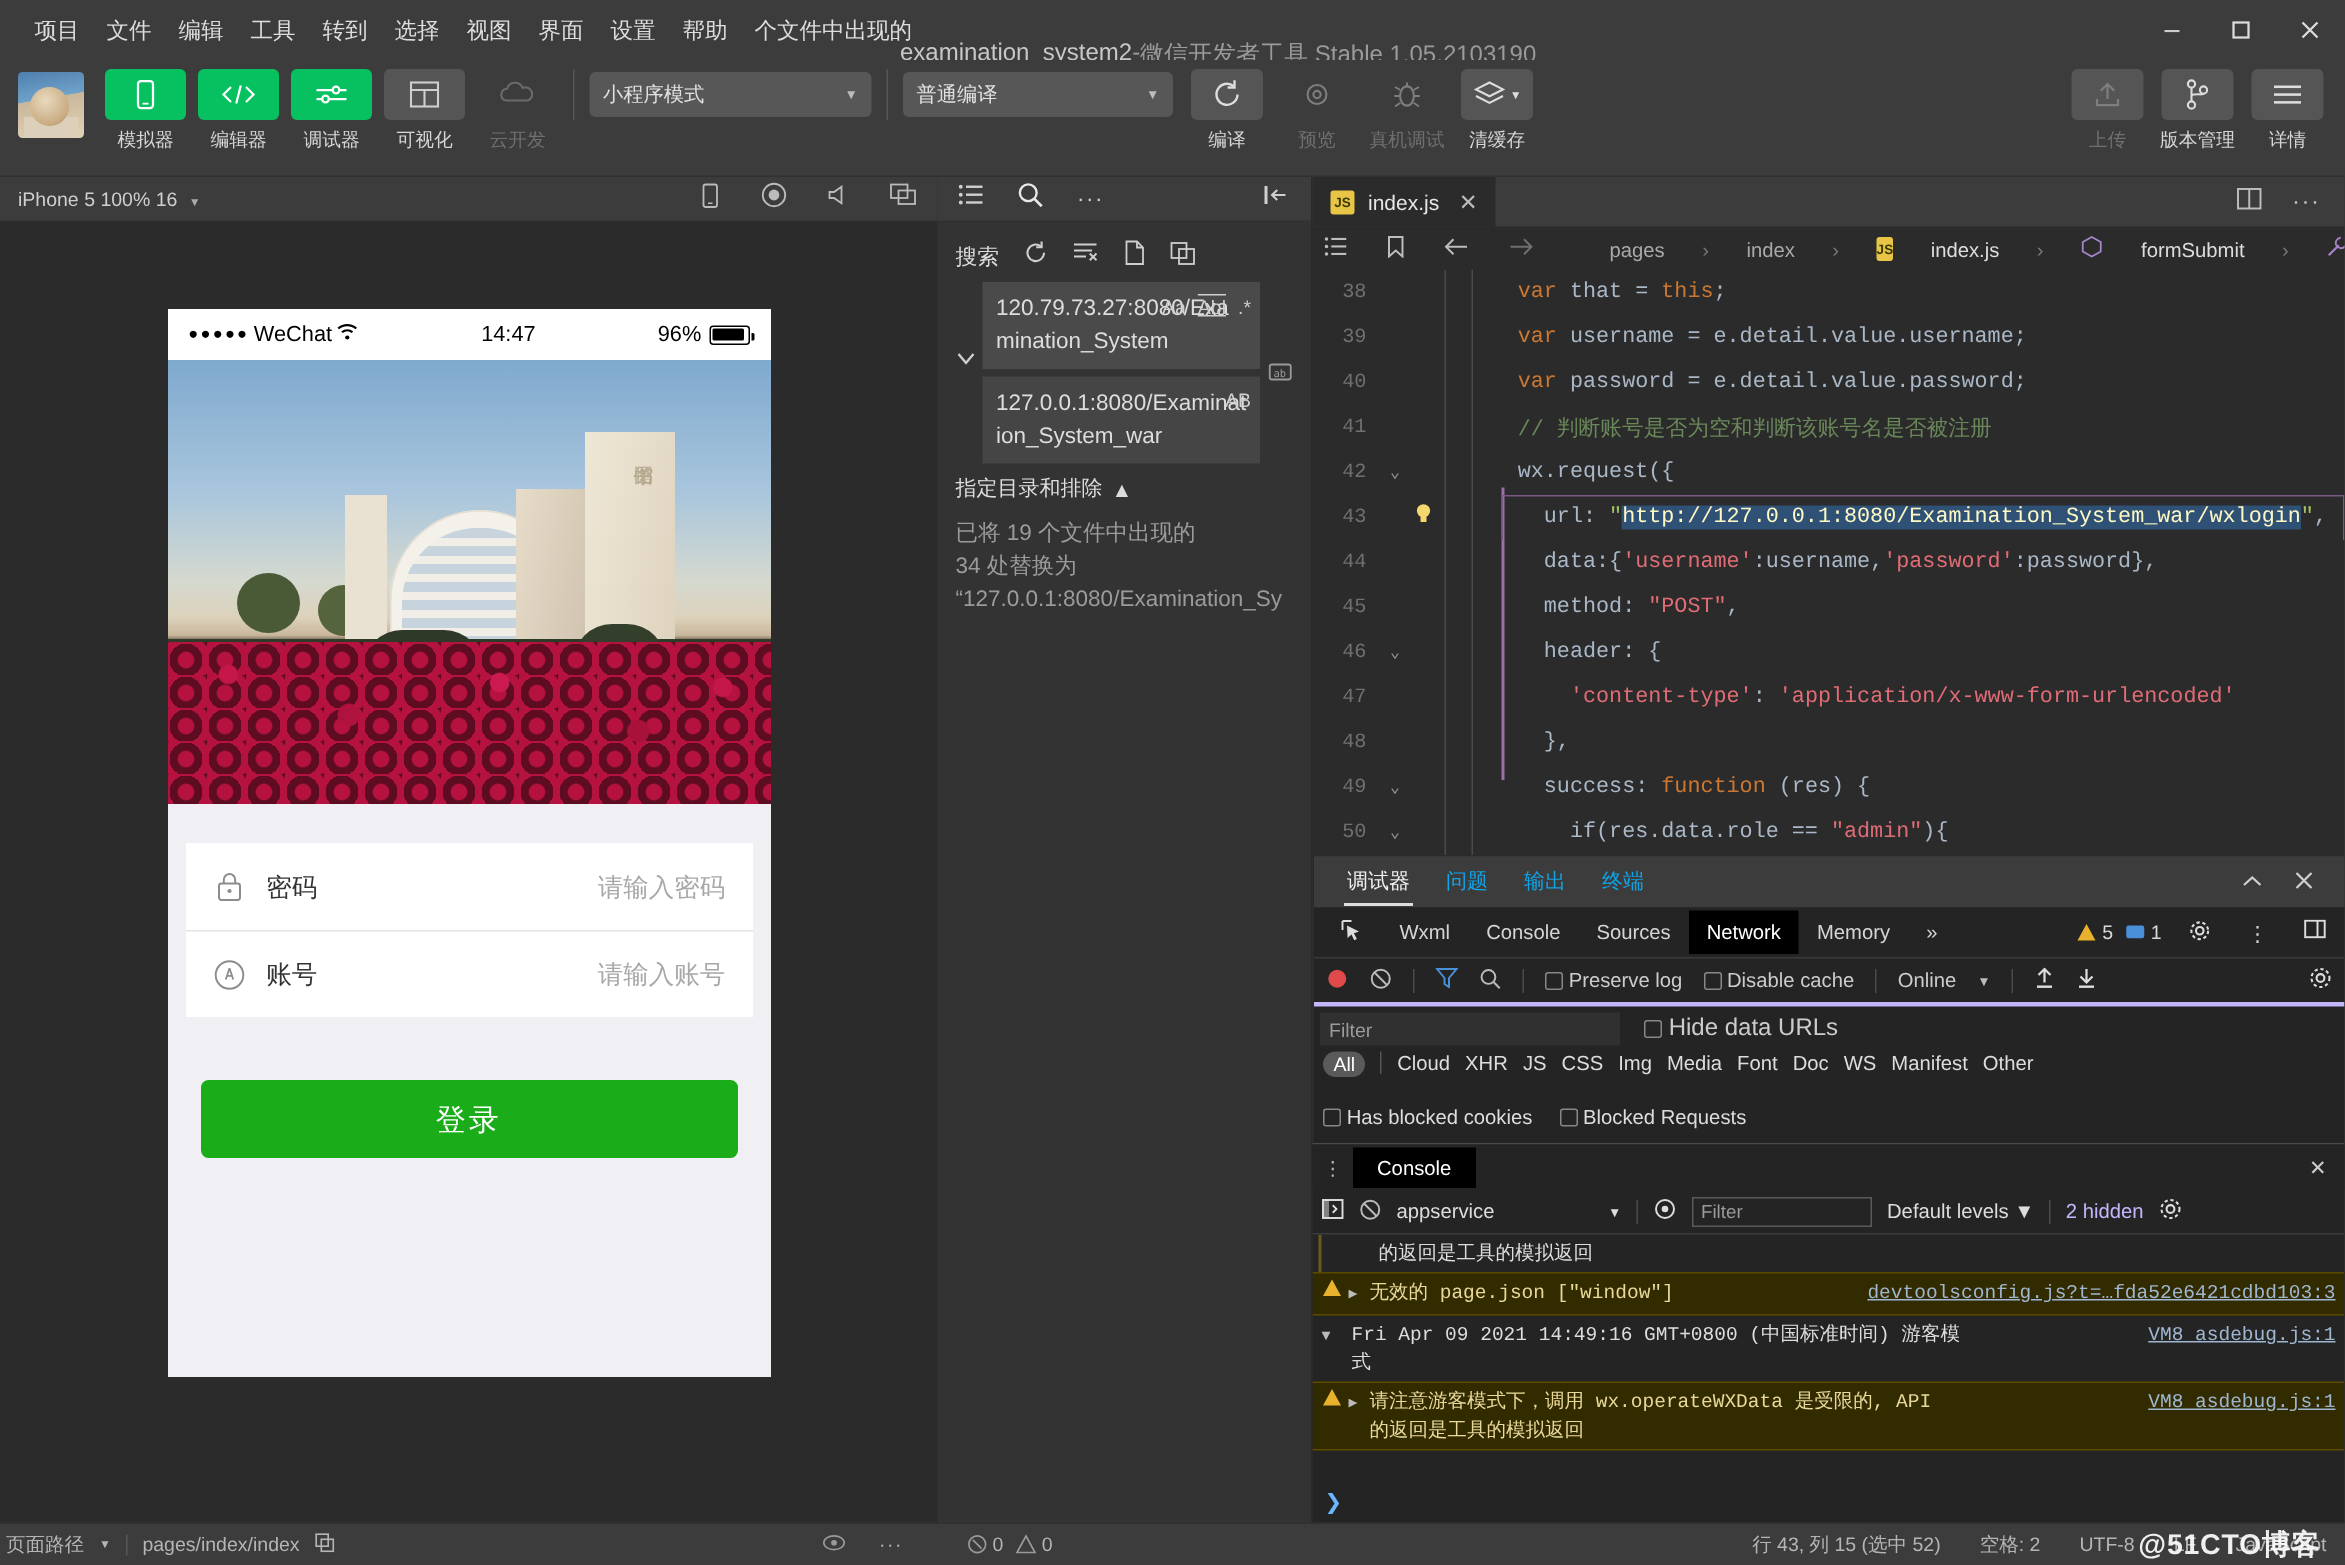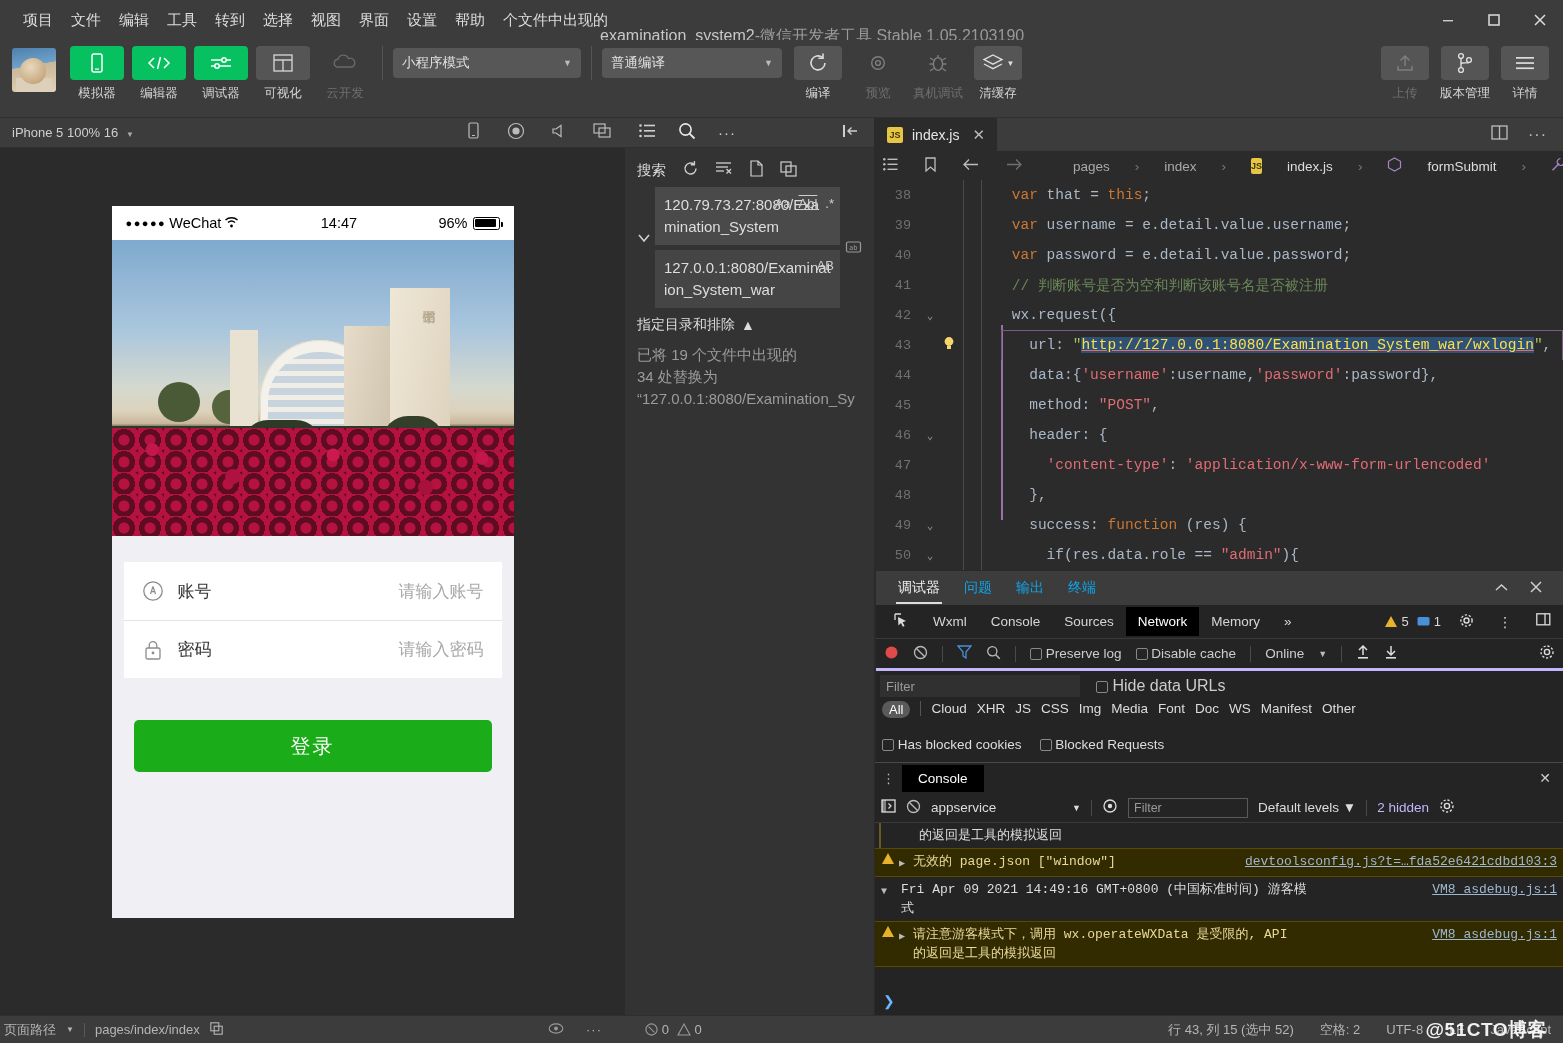--- a/index.html
+++ b/index.html
@@ -142,21 +142,21 @@
   .bc-item { color:#a9a9a9; }
   .codearea { flex:1; background:#2b2b2b; position:relative; overflow:hidden; font-family:"Liberation Mono", monospace; }
   .coderow { display:flex; height:30px; align-items:center; font-size:14.5px; white-space:pre; }
   .gut { width:44px; text-align:right; padding-right:8px; color:#707070; font-size:13.5px; flex:none; }
   .fold { width:22px; color:#999; font-size:11px; text-align:center; flex:none; }
   .lamp { width:16px; text-align:center; flex:none; }
   .codetxt { padding-left:20px; }
   .k { color:#cc7832; }
   .v { color:#a9b7c6; } .cm { color:#6a8759; } .st { color:#a5c261; }
   .st2 { color:#e06c75; }
-  .urlsel { background:#2f5176; color:#fde047; text-decoration:underline; text-decoration-color:#e06c75;}
+  .urlsel { background:#2f5176; color:#fef9c3; text-decoration-color:#e06c75;}
   .indentbar { position:absolute; left:88px; top:0; bottom:0; width:1px; background:#4a4a4a; }
   .indentbar2 { position:absolute; left:106px; top:0; bottom:0; width:1px; background:#4a4a4a; }
   .blockbar { position:absolute; left:126px; top:145px; height:195px; width:2px; background:#9b6fa8; }
   .hl-line { position:absolute; left:126px; right:0; height:30px; border:1px solid #7a5a85; border-bottom:none; }
 
   
   .devtools { position:absolute; left:875px; top:570px; width:688px; height:445px; background:#3c3c3c;
     display:flex; flex-direction:column; border-top:1px solid #2a2a2a; border-left:1px solid #2a2a2a; }
   .dt-tabs { height:34px; display:flex; align-items:center; padding:0 10px; background:#3c3c3c; flex:none; }
   .dt-tab { font-size:14px; color:#0ea5e9; padding:6px 12px 7px 12px; position:relative; }
@@ -454,38 +454,38 @@
             <div class="bn-cal">图书馆</div>
             <div class="bn-hedge"></div>
             <div class="bn-bush"></div>
               <div class="bn-bush2"></div>
             <div class="bn-flowers"></div>
           </div>
           <div class="formwrap">
             <div class="fields" id="loginfields">
                 <div class="field">
                   <span class="fi">
-                    <svg width="22" height="22" viewBox="0 0 22 22">
-                      <circle cx="11" cy="11" r="9.2" fill="none" stroke="#8c8c8c" stroke-width="1.3"></circle>
-                      <path d="M11 6.5 L8.5 14 M11 6.5 L13.5 14 M9.4 11.6 H12.6" fill="none" stroke="#8c8c8c" stroke-width="1.2"></path>
-                    </svg>
-                  </span>
-                  <span class="flabel">账号</span>
-                  <span class="fph">请输入账号</span>
-                </div>
-                <div class="field">
-                  <span class="fi">
                     <svg width="20" height="22" viewBox="0 0 20 22">
                       <rect x="3" y="9" width="14" height="11" rx="1.6" fill="none" stroke="#8c8c8c" stroke-width="1.3"></rect>
                       <path d="M6.2 9 V6.5 a3.8 3.8 0 0 1 7.6 0 V9" fill="none" stroke="#8c8c8c" stroke-width="1.3"></path>
                       <circle cx="10" cy="14" r="1.4" fill="#8c8c8c"></circle>
                     </svg>
                   </span>
                   <span class="flabel">密码</span>
                   <span class="fph">请输入密码</span>
+                </div>
+                <div class="field">
+                  <span class="fi">
+                    <svg width="22" height="22" viewBox="0 0 22 22">
+                      <circle cx="11" cy="11" r="9.2" fill="none" stroke="#8c8c8c" stroke-width="1.3"></circle>
+                      <path d="M11 6.5 L8.5 14 M11 6.5 L13.5 14 M9.4 11.6 H12.6" fill="none" stroke="#8c8c8c" stroke-width="1.2"></path>
+                    </svg>
+                  </span>
+                  <span class="flabel">账号</span>
+                  <span class="fph">请输入账号</span>
                 </div>
               </div>
             <div class="loginbtn">登录</div>
           </div>
         </div>
       </div>
     </div>
 
     <div class="searchpanel">
       <div class="sp-head">

